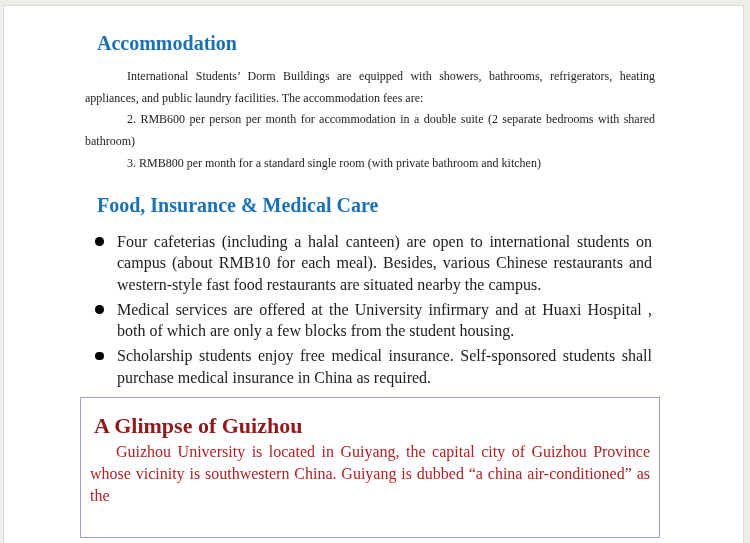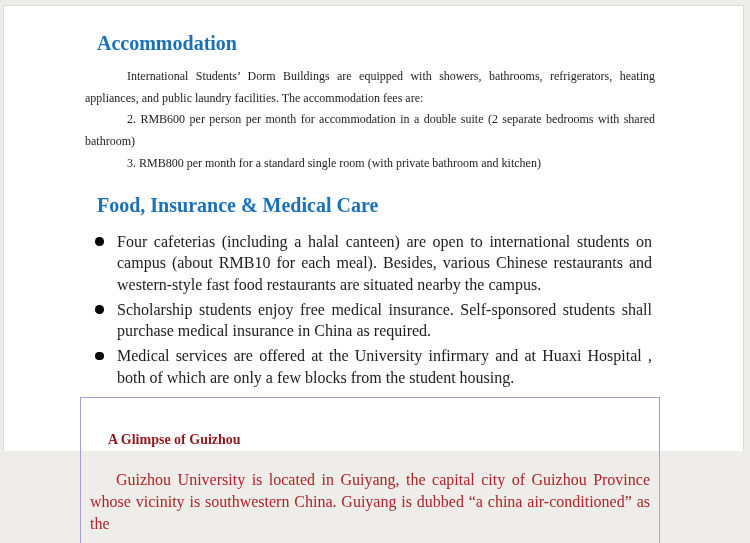--- a/index.html
+++ b/index.html
@@ -2,21 +2,21 @@
 <html style="--heading-blue: #1a71b8; --box-heading-red: #901a1e; --box-text-red: #ae2227; --box-border: #a79dd6;"><head>
 <meta charset="utf-8">
 <style>
   html, body { margin:0; padding:0; }
   body {
     width:750px; height:543px; overflow:hidden; position:relative;
     background:#efede9;
     font-family:"Liberation Serif", serif;
   }
   .page {
-    position:absolute; left:3px; top:5px; width:741px; height:446px;
+    position:absolute; left:3px; top:5px; width:741px; height:538px;
     box-sizing:border-box; background:#ffffff;
     border-left:1px solid #dedbd5; border-top:1px solid #dedbd5; border-right:1px solid #dfdcd6;
   }
   .content { padding:0 88px 0 81px; }
 
   h1.section-heading {
     font-size:20px; line-height:26px; font-weight:bold;
     color:var(--heading-blue, #1a71b8);
     margin:24px 0 10px 12px;
   }
@@ -37,23 +37,23 @@
     width:8.5px; height:8.5px; border-radius:50%;
     background:#000;
   }
 
   .glimpse-box {
     margin:9px -5px 0 -5px;
     border:1px solid var(--box-border, #a79dd6);
     padding:13px 9px 30px 9px;
   }
   .glimpse-box h2 {
-    font-size:14px; line-height:22px; font-weight:bold;
+    font-size:22px; line-height:22px; font-weight:bold;
     color:var(--box-heading-red, #901a1e);
-    margin:18px;
+    margin:4px;
   }
   .glimpse-box p {
     font-size:16px; line-height:21.7px; margin:1px 0 0 0;
     color:var(--box-text-red, #ae2227);
     text-align:justify; text-indent:26px;
   }
 </style>
 </head>
 <body>
 
@@ -71,25 +71,25 @@
 
     <h1 class="section-heading second">Food, Insurance &amp; Medical Care</h1>
 
     <ul class="bullet-list">
       <li>
         <span class="bullet"></span>
         <span>Four cafeterias (including a halal canteen) are open to international students on campus (about RMB10 for each meal). Besides, various Chinese restaurants and western-style fast food restaurants are situated nearby the campus.</span>
       </li>
       <li>
         <span class="bullet"></span>
-        <span>Scholarship students enjoy free medical insurance. Self-sponsored students shall purchase medical insurance in China as required.</span>
+        <span>Medical services are offered at the University infirmary and at Huaxi Hospital , both of which are only a few blocks from the student housing.</span>
       </li>
       <li>
         <span class="bullet"></span>
-        <span>Medical services are offered at the University infirmary and at Huaxi Hospital , both of which are only a few blocks from the student housing.</span>
+        <span>Scholarship students enjoy free medical insurance. Self-sponsored students shall purchase medical insurance in China as required.</span>
       </li>
     </ul>
 
     <div class="glimpse-box">
       <h2>A Glimpse of Guizhou</h2>
       <p>Guizhou University is located in Guiyang, the capital city of Guizhou Province whose vicinity is southwestern China. Guiyang is dubbed “a china air-conditioned” as the</p>
     </div>
 
   </div>
 </div>

